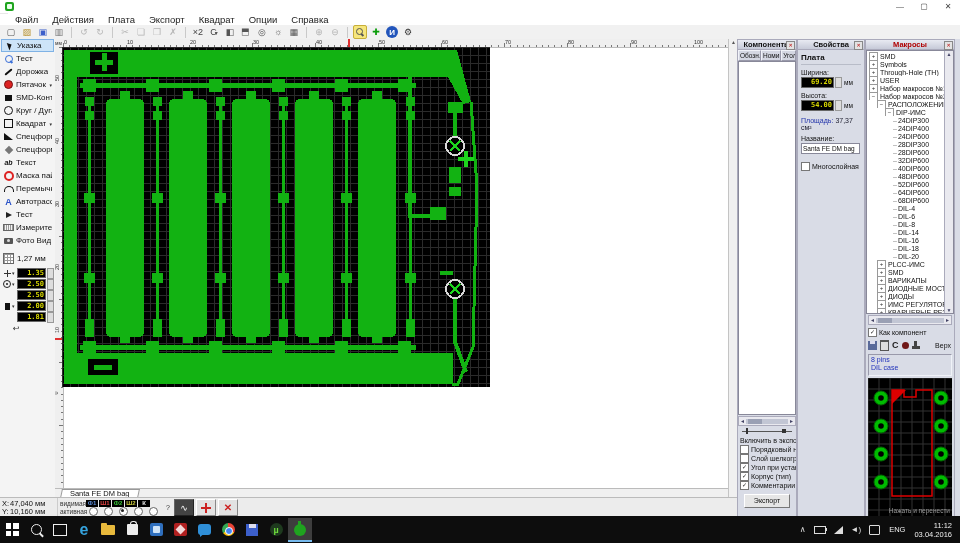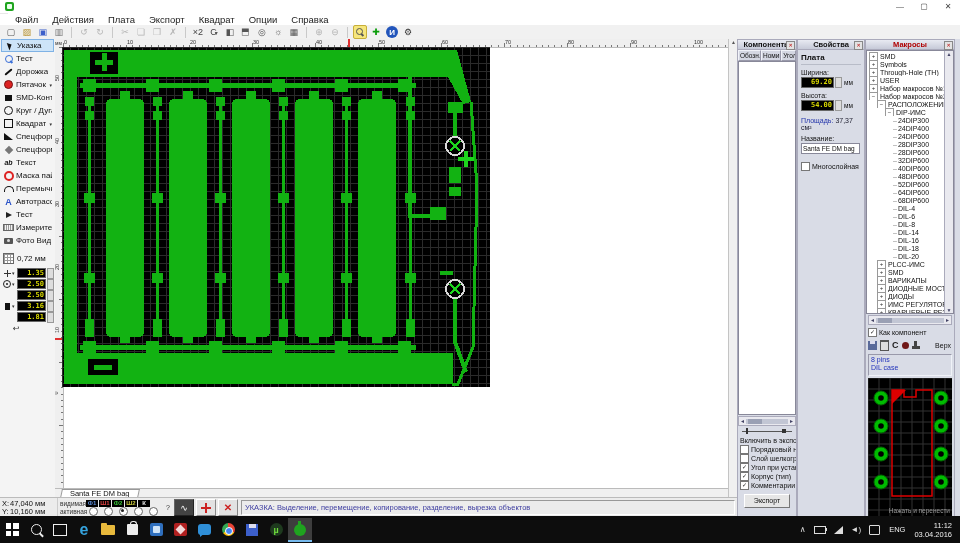--- a/index.html
+++ b/index.html
@@ -393,21 +393,21 @@
       </div>
       <div class="tool-item">
         <span class="tool-ic">
           <span class="ic-photo"></span>
         </span>
         <span class="tool-label">Фото Вид</span>
       </div>
     </div>
   <div id="grid-row">
     <span class="ic-grid"></span>
-    <span id="grid-label">0,72 мм</span>
+    <span id="grid-label">1,27 мм</span>
   </div>
   <div id="param-rows">
       <div class="param-row">
         <span class="p-ic">
           <span class="ic-tw"></span>
         </span>
         <span class="p-dd">▾</span>
         <span class="val-box">1.35</span>
         <span class="val-btn"></span>
       </div>
@@ -422,21 +422,21 @@
       <div class="param-row">
         <span class="p-spacer"></span>
         <span class="val-box">2.50</span>
         <span class="val-btn"></span>
       </div>
       <div class="param-row">
         <span class="p-ic">
           <span class="ic-smdsel"></span>
         </span>
         <span class="p-dd">▾</span>
-        <span class="val-box">3.16</span>
+        <span class="val-box">2.00</span>
         <span class="val-btn"></span>
       </div>
       <div class="param-row">
         <span class="p-spacer"></span>
         <span class="val-box">1.81</span>
         <span class="val-btn"></span>
       </div>
       <div class="param-row">
         <span class="p-ic">
           <span class="ic-swap">↩</span>
@@ -1175,21 +1175,20 @@
       </div>
   </div>
   <span id="help-q">?</span>
   <span class="sb-btn sb-curve">∿</span>
   <span class="sb-btn">
       <span class="sb-cross"></span>
     </span>
   <span class="sb-btn">
       <span class="sb-x">✕</span>
     </span>
-  <div id="status-msg">УКАЗКА: Выделение, перемещение, копирование, разделение, вырезка объектов</div>
 </div>
 
 <div id="taskbar" class="abs">
   <div id="task-apps" style="display:flex">
       <span class="task-item">
         <span class="tb-start"></span>
       </span>
       <span class="task-item">
         <span class="tb-search"></span>
       </span>

